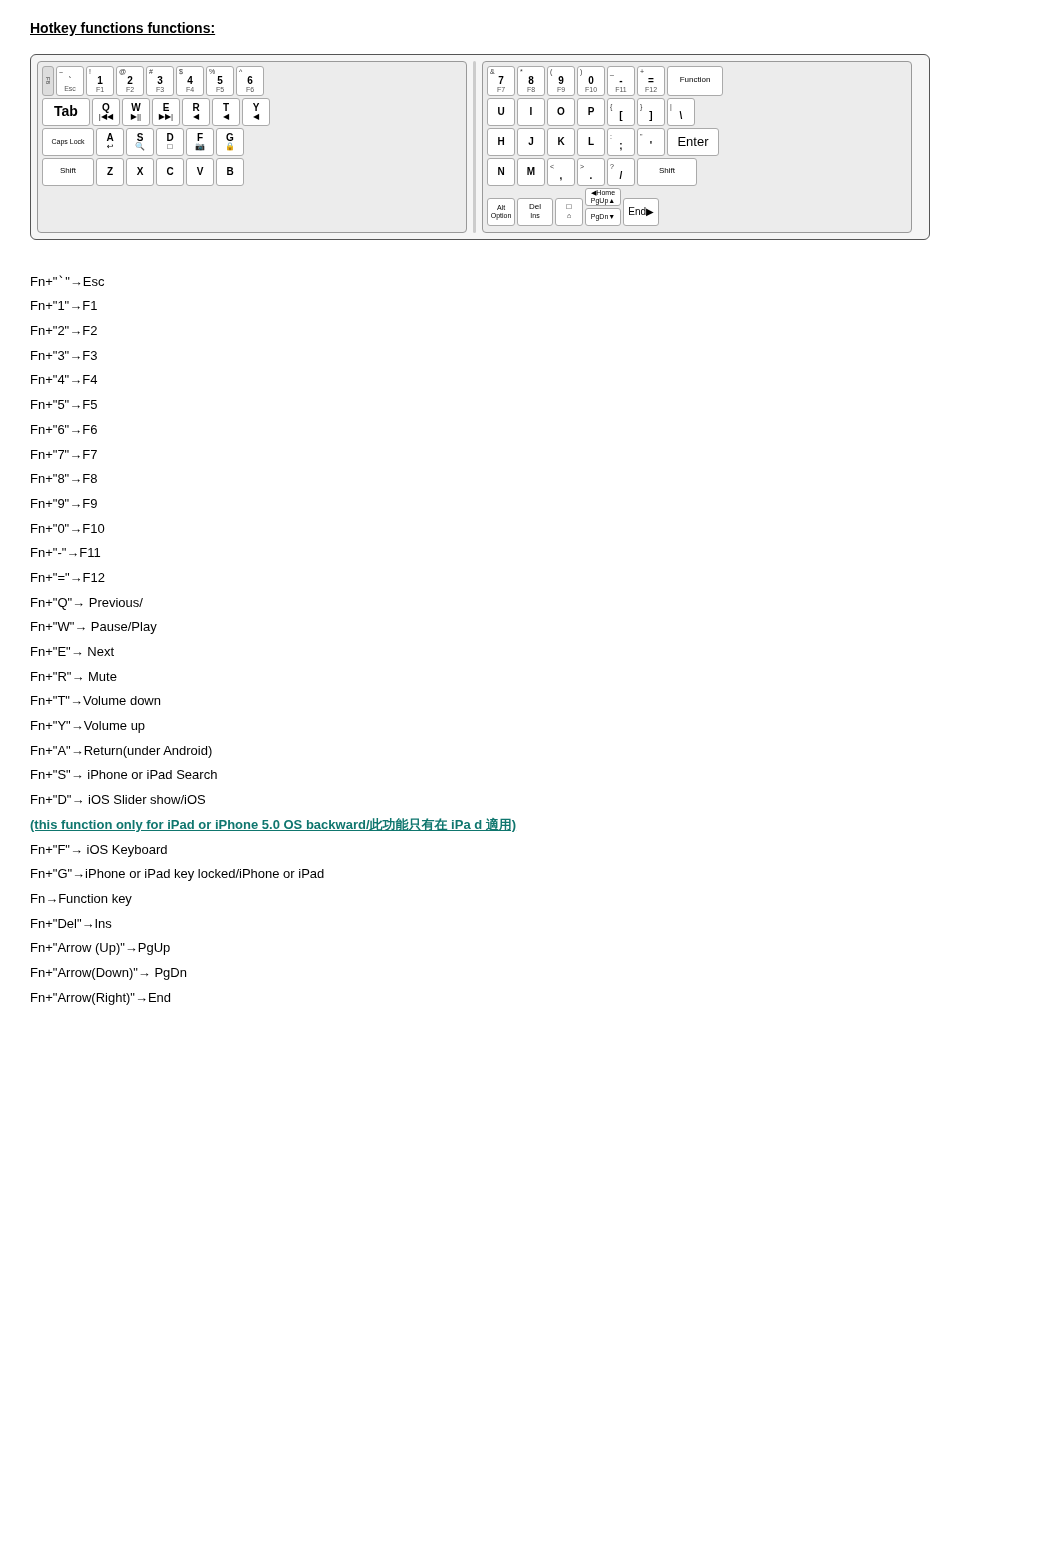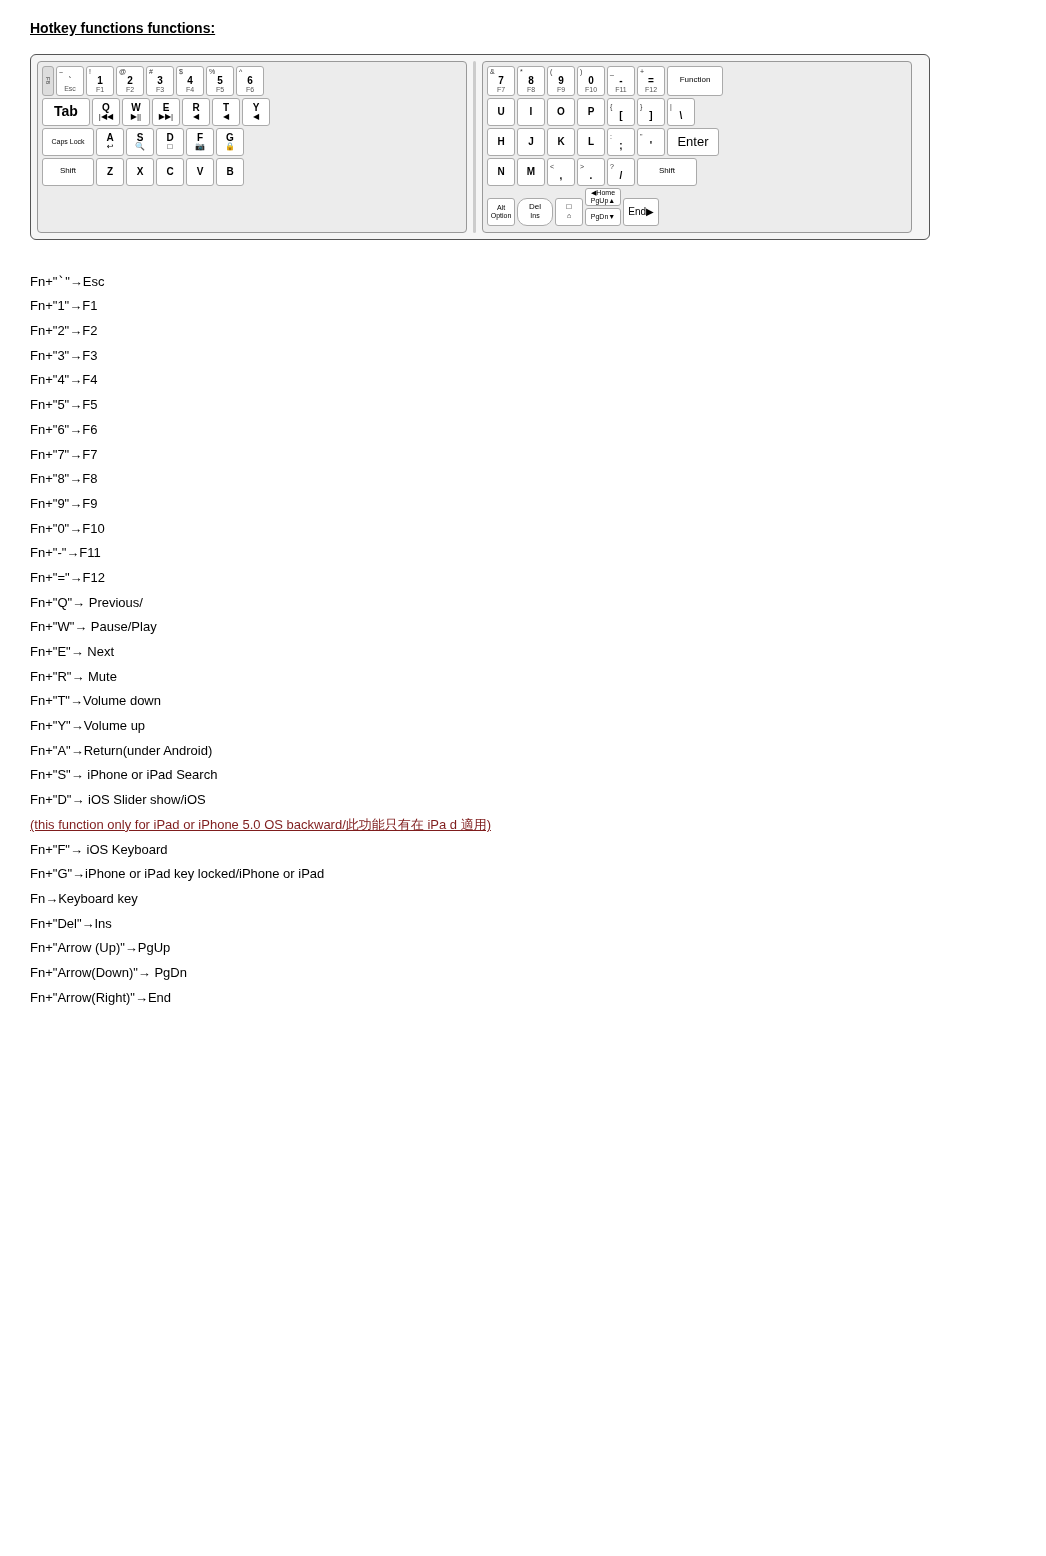--- a/index.html
+++ b/index.html
@@ -73,21 +73,21 @@
     .key-space { flex: 1; min-width: 80px; }
     .key-backspace { min-width: 56px; }
     .key-enter { min-width: 52px; }
     .key-shift-r { min-width: 60px; }
     .key-fn { min-width: 36px; }
     .key-ctrl { min-width: 40px; }
     .key-cmd { min-width: 40px; }
     .key-alt-opt { min-width: 50px; }
     .key-caps { min-width: 52px; }
     .key-shift-l { min-width: 52px; }
-    .key-del { min-width: 36px; border-radius: 10px; }
+    .key-del { min-width: 36px; }
     .key-end { min-width: 36px; }
     .key-pgup { min-width: 36px; min-height: 14px; font-size: 7px; }
     .key-pgdn { min-width: 36px; min-height: 14px; font-size: 7px; }
     .pgupdn-col {
       display: flex;
       flex-direction: column;
       gap: 2px;
     }
     .separator {
       width: 3px;
@@ -97,23 +97,23 @@
     }
     .hotkey-list {
       line-height: 1.9;
       font-size: 13px;
     }
     .hotkey-list p {
       margin: 0;
       padding: 0;
     }
     .red-text {
-      color: #7f1d1d;
+      color: #0f766e;
       text-decoration: underline;
-      font-weight: normal;
+      font-weight: bold;
     }
     .indent {
       margin-left: 20px;
     }
   </style>
 </head>
 <body>
 
 <h1>Hotkey functions functions:</h1>
 
@@ -406,18 +406,18 @@
   <p>Fn+"T"→Volume down</p>
   <p>Fn+"Y"→Volume up</p>
   <p>Fn+"A"→Return(under Android)</p>
   <p>Fn+"S"→ iPhone or iPad Search</p>
   <p>Fn+"D"→ iOS Slider show/iOS</p>
   <p class="indent">
     <span class="red-text">(this function only for iPad or iPhone 5.0 OS backward/此功能只有在 iPa d 適用)</span>
   </p>
   <p>Fn+"F"→ iOS Keyboard</p>
   <p>Fn+"G"→iPhone or iPad key locked/iPhone or iPad</p>
-  <p>Fn→Keyboard key</p>
+  <p>Fn→Function key</p>
   <p>Fn+"Del"→Ins</p>
   <p>Fn+"Arrow (Up)"→PgUp</p>
   <p>Fn+"Arrow(Down)"→ PgDn</p>
   <p>Fn+"Arrow(Right)"→End</p>
 </div>
 
 </body></html>

